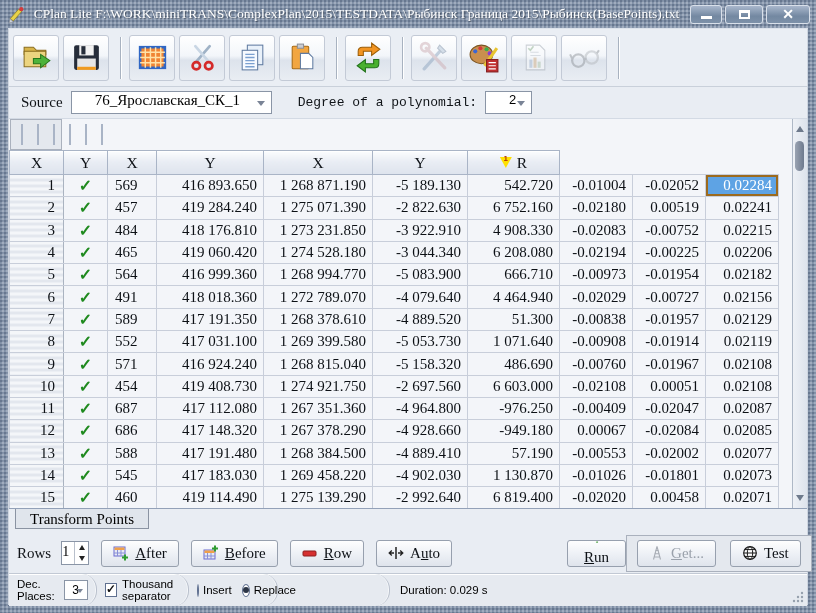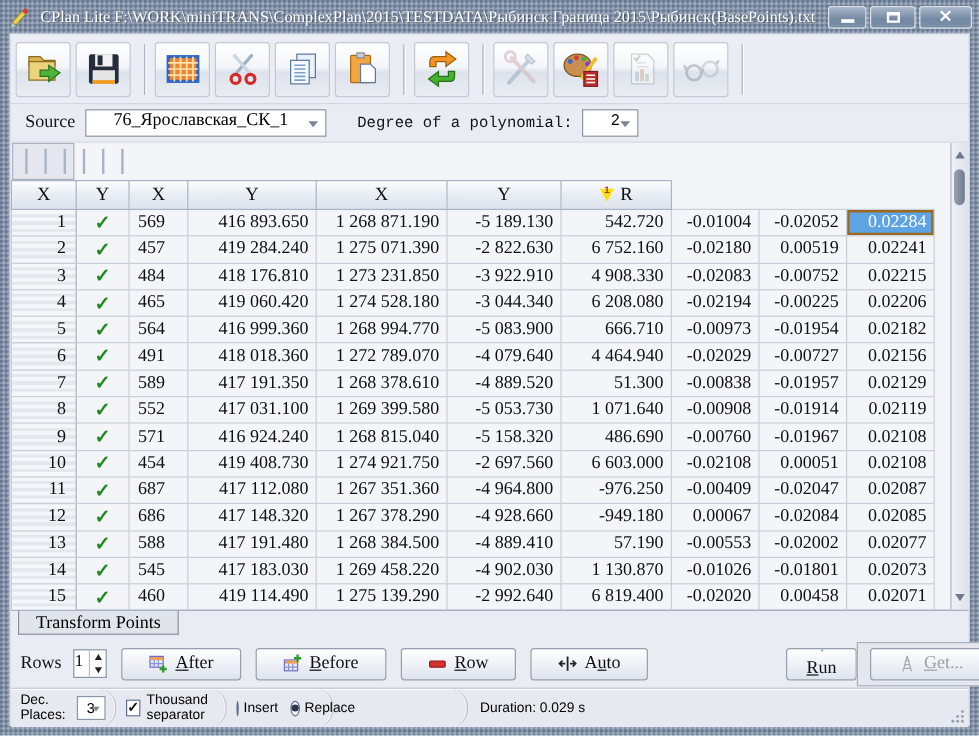--- a/index.html
+++ b/index.html
@@ -102,21 +102,21 @@
   .ctrls { height:40px; display:flex; align-items:center; padding:0 8px; background:#e9edf3; }
   .spin { width:62px; height:24px; background:#fff; border:1px solid #8a95a6; margin-left:10px;
     display:flex; align-items:stretch; }
   .spin .val { flex:1; text-align:right; padding:2px 5px 0 0; font-size:14px; }
   .spin .arrows { width:14px; border-left:1px solid #b9c0cc; display:flex; flex-direction:column; }
   .spin .arrows div { flex:1; display:flex; align-items:center; justify-content:center; }
   .sp-up { width:0;height:0;border-left:3.5px solid transparent;border-right:3.5px solid transparent;border-bottom:5px solid #222; }
   .sp-dn { width:0;height:0;border-left:3.5px solid transparent;border-right:3.5px solid transparent;border-top:5px solid #222; }
   .btn { height:27px; border:1px solid #97a0ae; border-radius:3px;
     background:linear-gradient(180deg,#fefefe,#eef1f6 50%,#dfe4ec);
-    display:inline-flex; align-items:center; gap:6px; padding:0 22px; font-size:15px;
+    display:inline-flex; align-items:center; gap:6px; padding:0 11px; font-size:15px;
     font-family:"Liberation Serif",serif; color:#0c1015; }
   .btn svg { width:16px; height:16px; }
   .btn u { text-decoration:underline; }
   .btn.mleft { margin-left:12px; }
   .btn.run { margin-left:115px; padding:0 16px;flex-direction:column; }
   .grp { margin-left:auto; margin-right:2px; display:flex; gap:14px; align-items:center;
     padding:4px 10px; border:1px solid #aab1bd; background:#e4e8ee; }
   .btn.disabled { color:#9aa1ab; }
 
   

